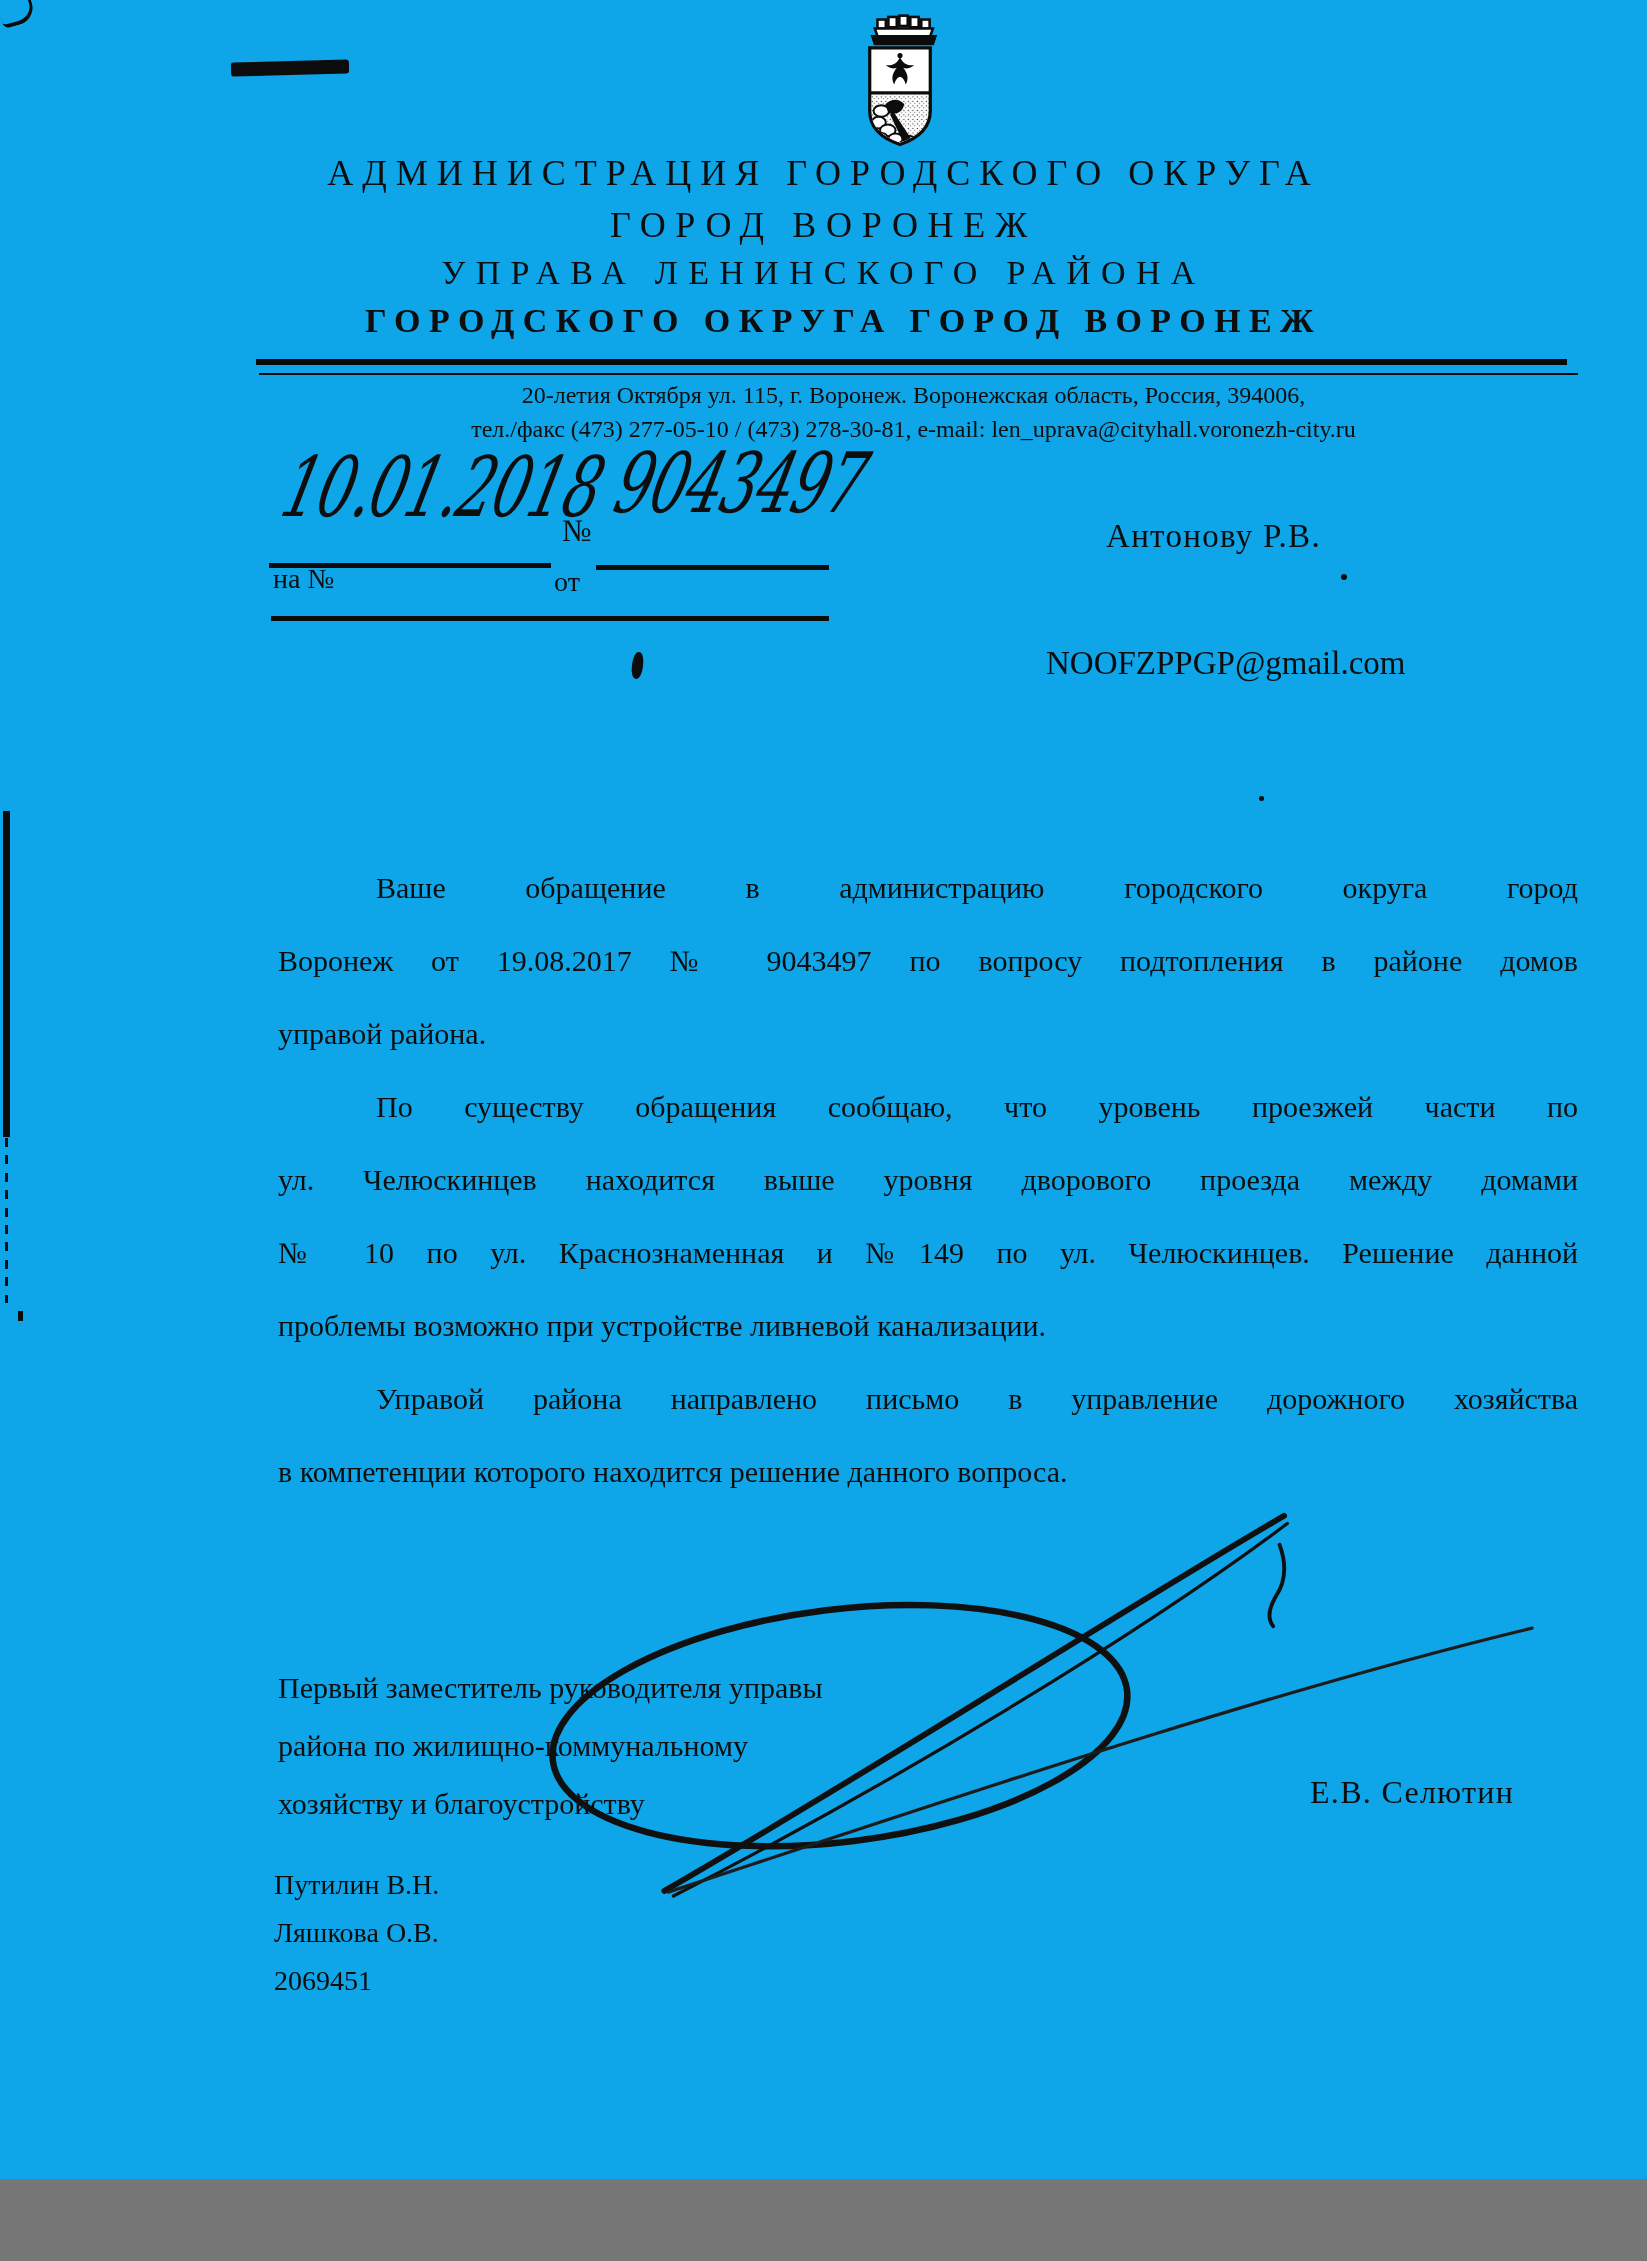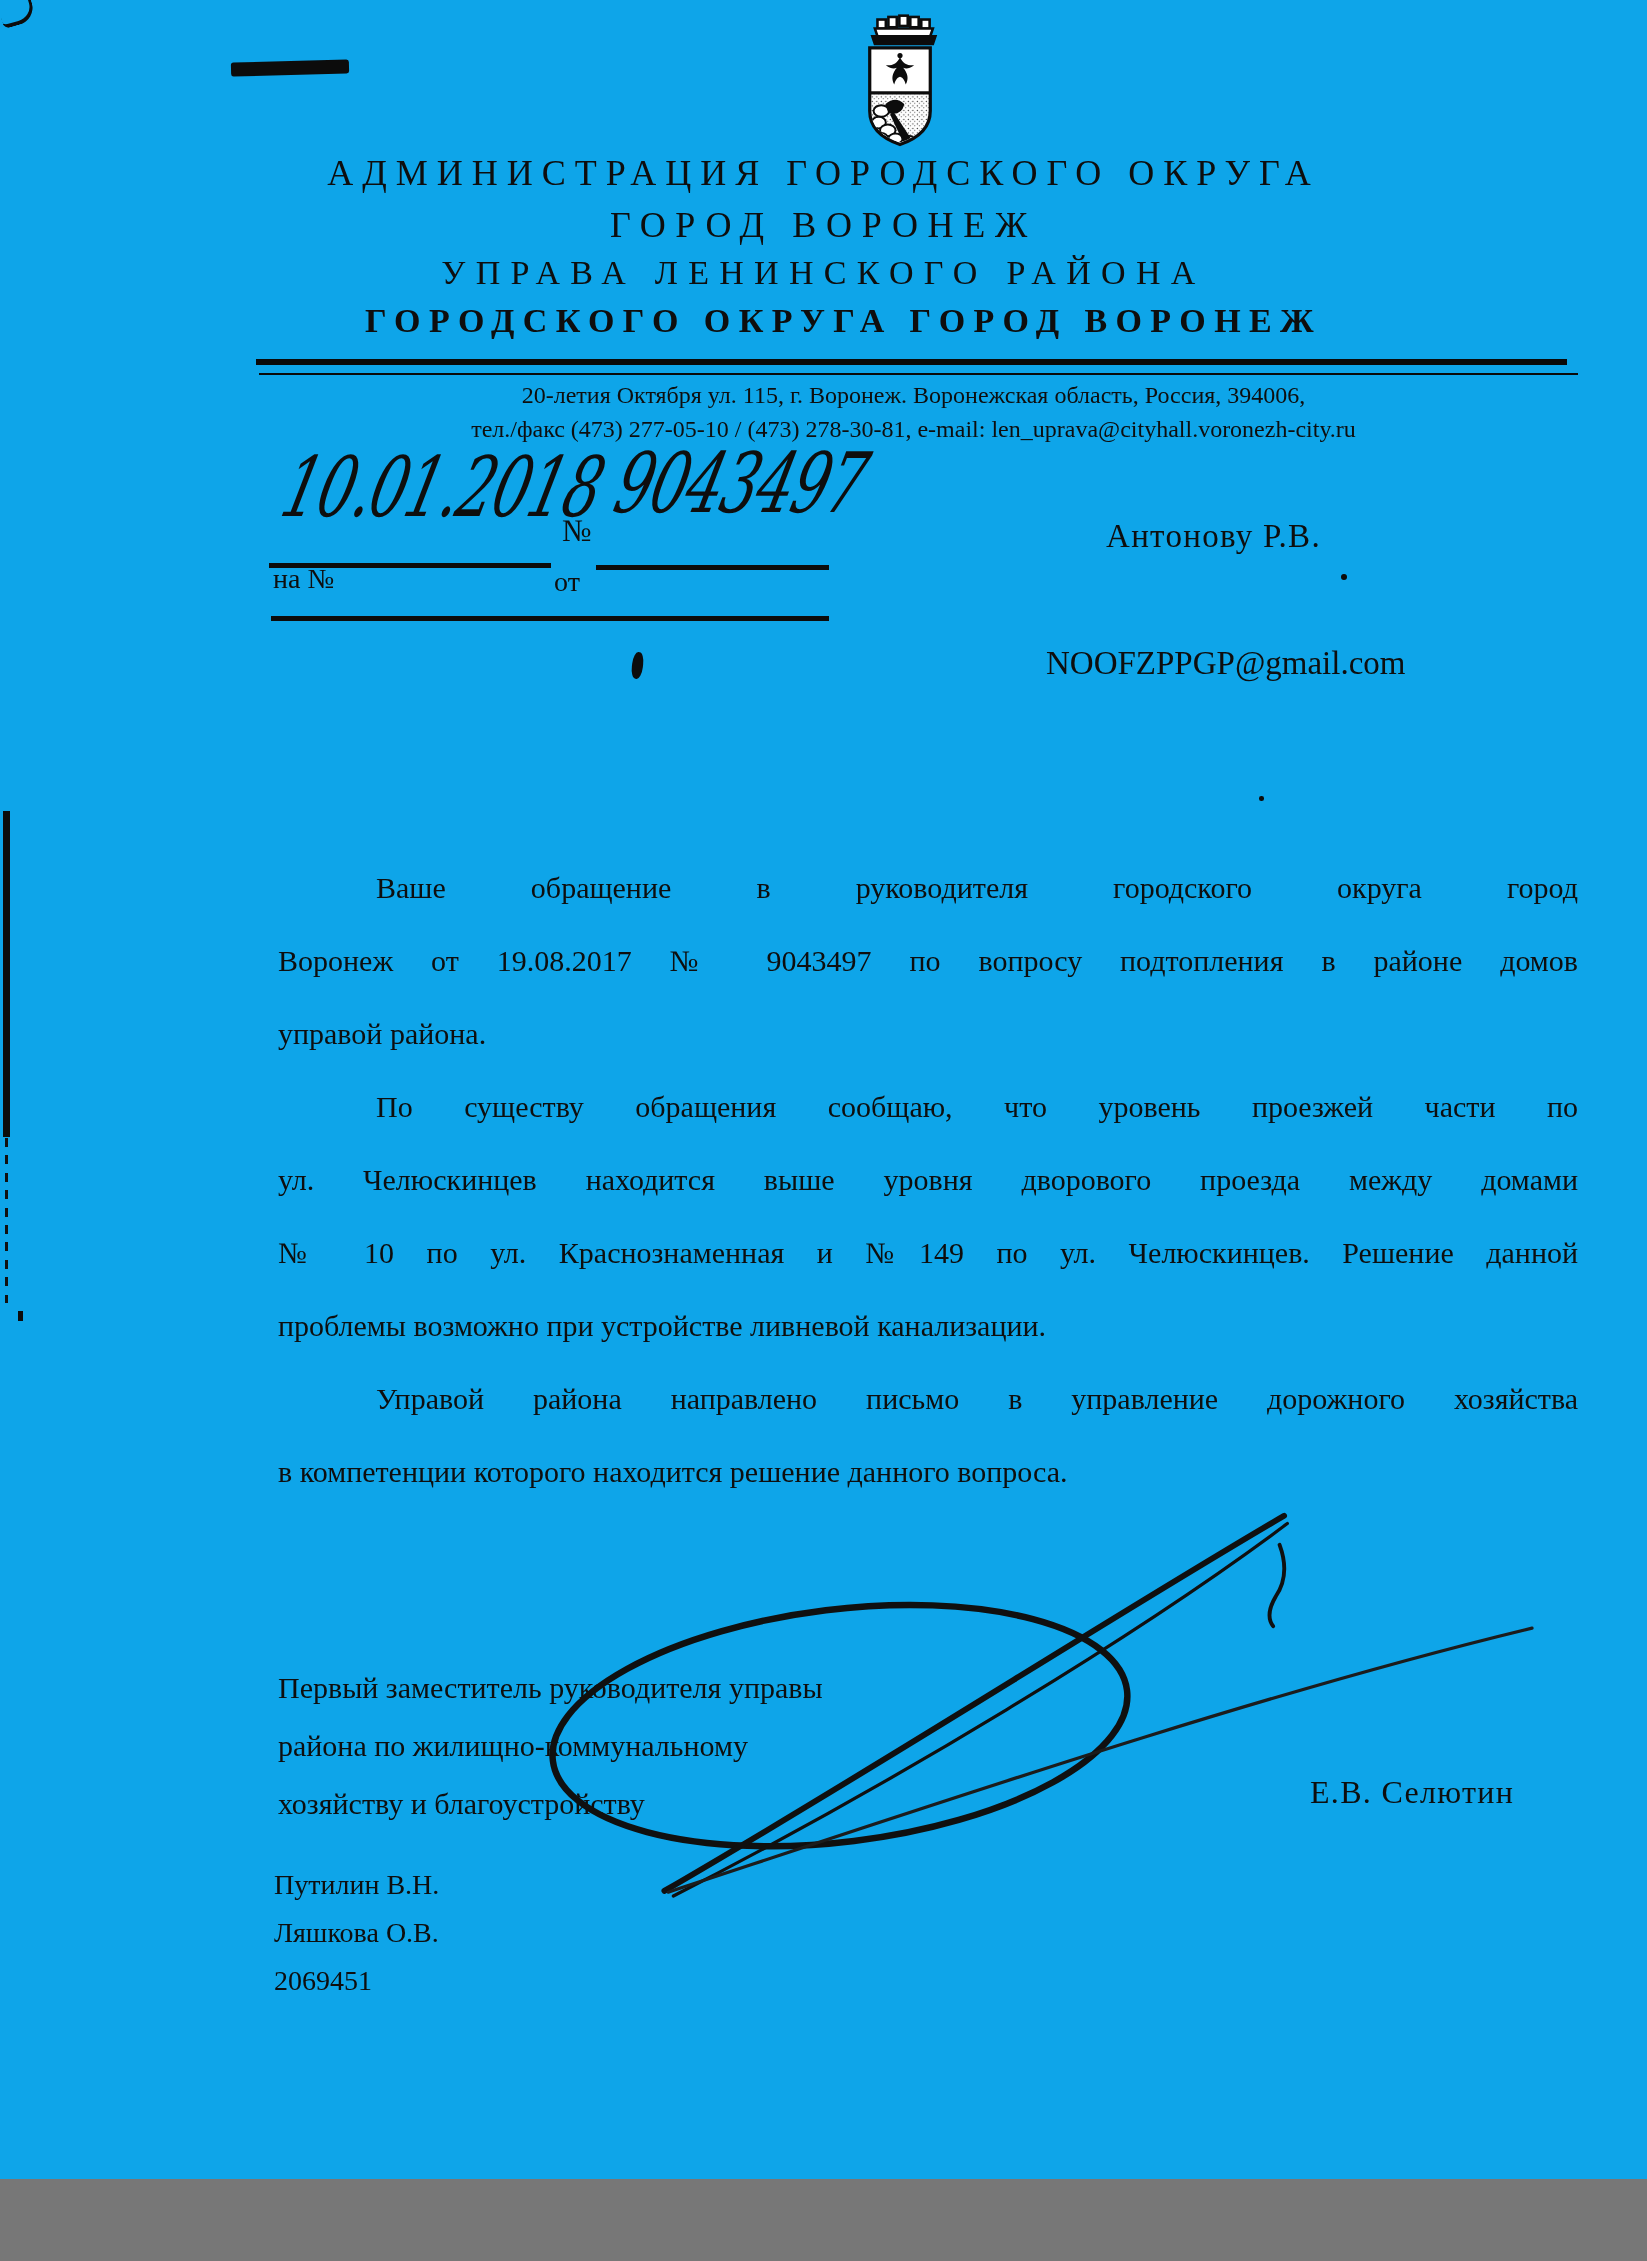--- a/index.html
+++ b/index.html
@@ -150,21 +150,21 @@
   <div class="ref-underline" id="date-line"></div>
   <div class="ref-underline" id="num-line"></div>
   <div id="na-num">на №</div>
   <div id="ot">от</div>
   <div class="ref-underline" id="reply-line"></div>
 
   <div id="recipient-name">Антонову Р.В.</div>
   <div id="recipient-email">NOOFZPPGP@gmail.com</div>
 
   <div id="body-text">
-      <div class="bline j ind">Ваше обращение в руководителя городского округа город</div>
+      <div class="bline j ind">Ваше обращение в администрацию городского округа город</div>
       <div class="bline j">Воронеж от 19.08.2017 № 9043497 по вопросу подтопления в районе домов</div>
       <div class="bline">управой района.</div>
       <div class="bline j ind">По существу обращения сообщаю, что уровень проезжей части по</div>
       <div class="bline j">ул. Челюскинцев находится выше уровня дворового проезда между домами</div>
       <div class="bline j">№ 10 по ул. Краснознаменная и №149 по ул. Челюскинцев. Решение данной</div>
       <div class="bline">проблемы возможно при  устройстве  ливневой канализации.</div>
       <div class="bline j ind">Управой района направлено письмо в управление дорожного хозяйства</div>
       <div class="bline">в компетенции которого находится решение данного вопроса.</div>
     </div>
 

